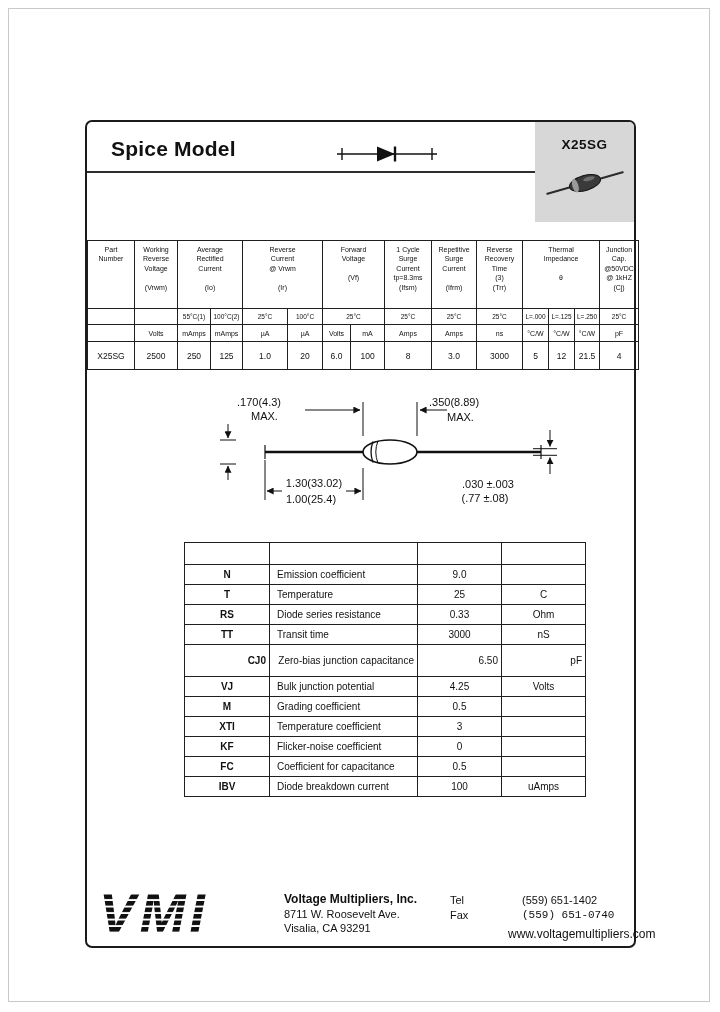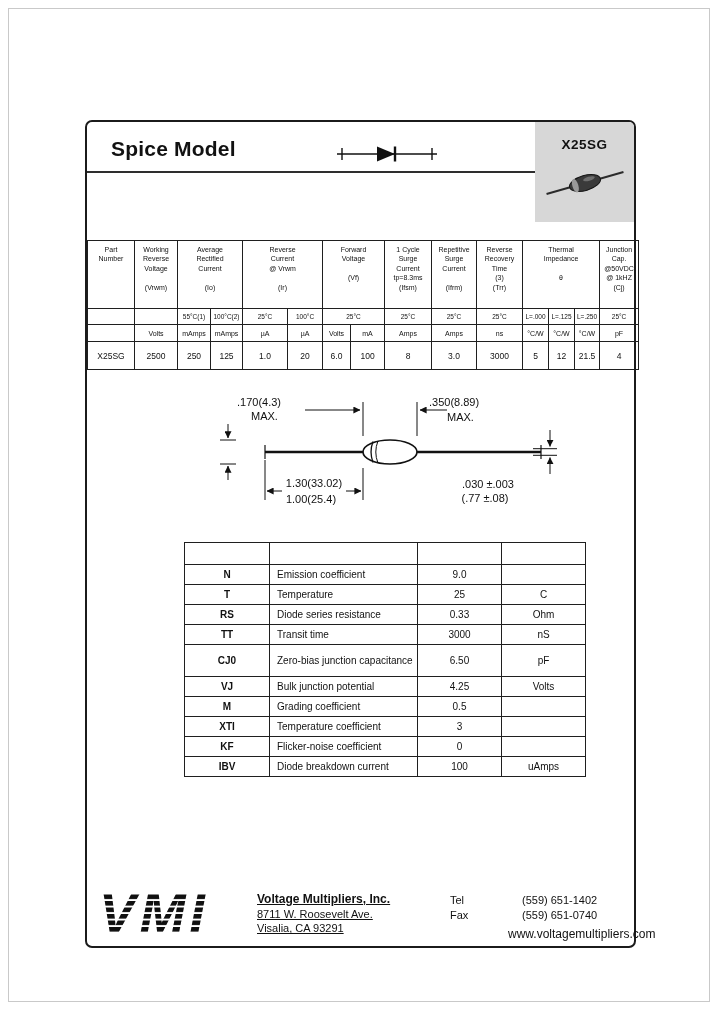--- a/index.html
+++ b/index.html
@@ -29,28 +29,28 @@
   .spec .dr td { font-size:8.5px; height:28px; }
 
   .draw { position:absolute; left:98px; top:268px; }
   .draw text { font-family:"Liberation Sans", sans-serif; font-size:11px; fill:#111; }
 
   table.spice { position:absolute; left:97px; top:420px; width:401px; border-collapse:collapse; table-layout:fixed; }
   table.spice td { border:1.2px solid #1f1f1f; font-size:10px; height:20px; text-align:center; padding:0 3px; }
   table.spice td.p { font-weight:bold; }
   table.spice td.d { text-align:left; padding-left:7px; line-height:1.15; }
   table.spice tr.hdr td { height:22px; }
-  table.spice tr.tall td { height:32px; }
+  table.spice tr.tall td { height:32px;text-align:right; }
 
   .logo { position:absolute; left:10px; top:766px; }
-  .company { position:absolute; left:170px; top:770px; font-size:11px; line-height:14.5px;text-decoration:underline; }
+  .company { position:absolute; left:197px; top:770px; font-size:11px; line-height:14.5px; }
   .company .name { font-size:12px; font-weight:bold; }
   .contact { position:absolute; font-size:11px; }
   .tel-l { left:363px; top:772px; } .tel-v { left:435px; top:772px; }
-  .fax-l { left:363px; top:787px; } .fax-v { left:435px; top:787px; }
+  .fax-l { left:363px; top:787px; } .fax-v { left:435px; top:787px;font-family:Liberation Mono, monospace; }
   .site  { left:421px; top:805px; font-size:12px; }
 </style>
 </head>
 <body>
 
 <div id="page">
   <div class="scan-edge"></div>
 
   <div class="frame">
 
@@ -303,20 +303,26 @@
         <td>3</td>
         <td></td>
       </tr>
       <tr>
         <td class="p">KF</td>
         <td class="d">Flicker-noise coefficient</td>
         <td>0</td>
         <td></td>
       </tr>
       <tr>
+        <td class="p">FC</td>
+        <td class="d">Coefficient for capacitance</td>
+        <td>0.5</td>
+        <td></td>
+      </tr>
+      <tr>
         <td class="p">IBV</td>
         <td class="d">Diode breakdown current</td>
         <td>100</td>
         <td>uAmps</td>
       </tr>
     </tbody>
       </table>
 
     <svg class="logo" width="168" height="52" viewBox="0 0 168 52">
       <defs>

